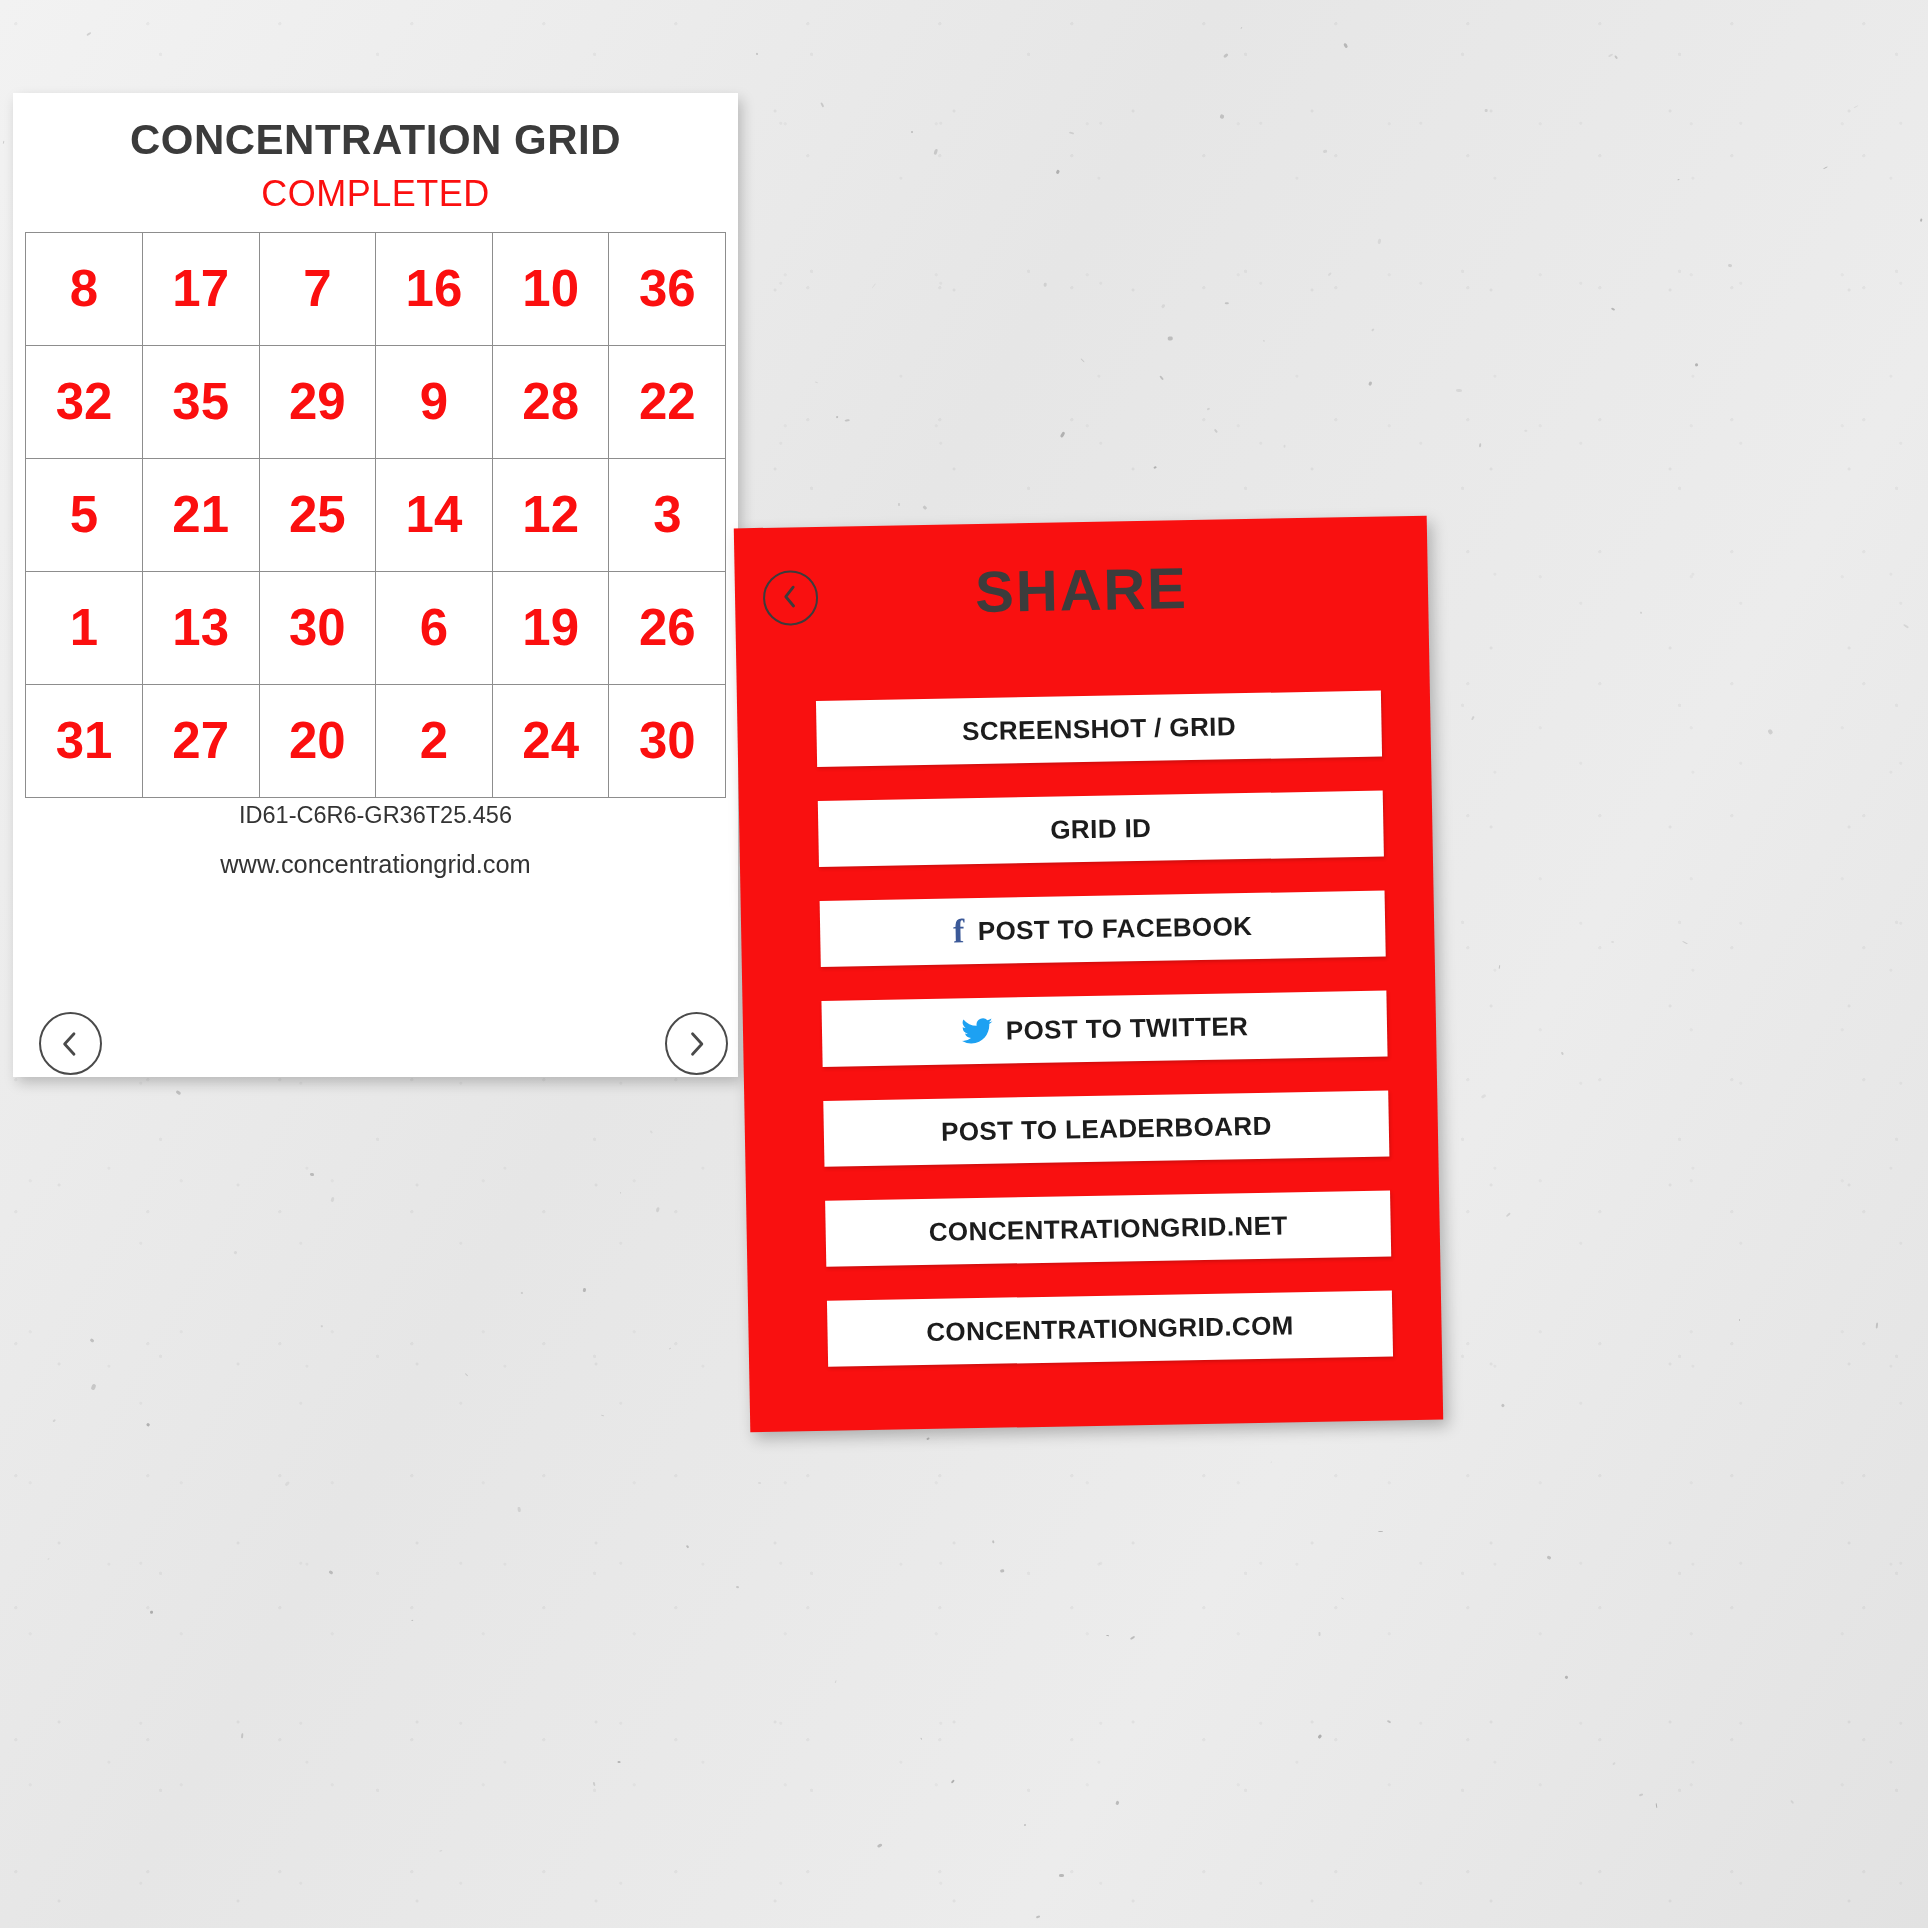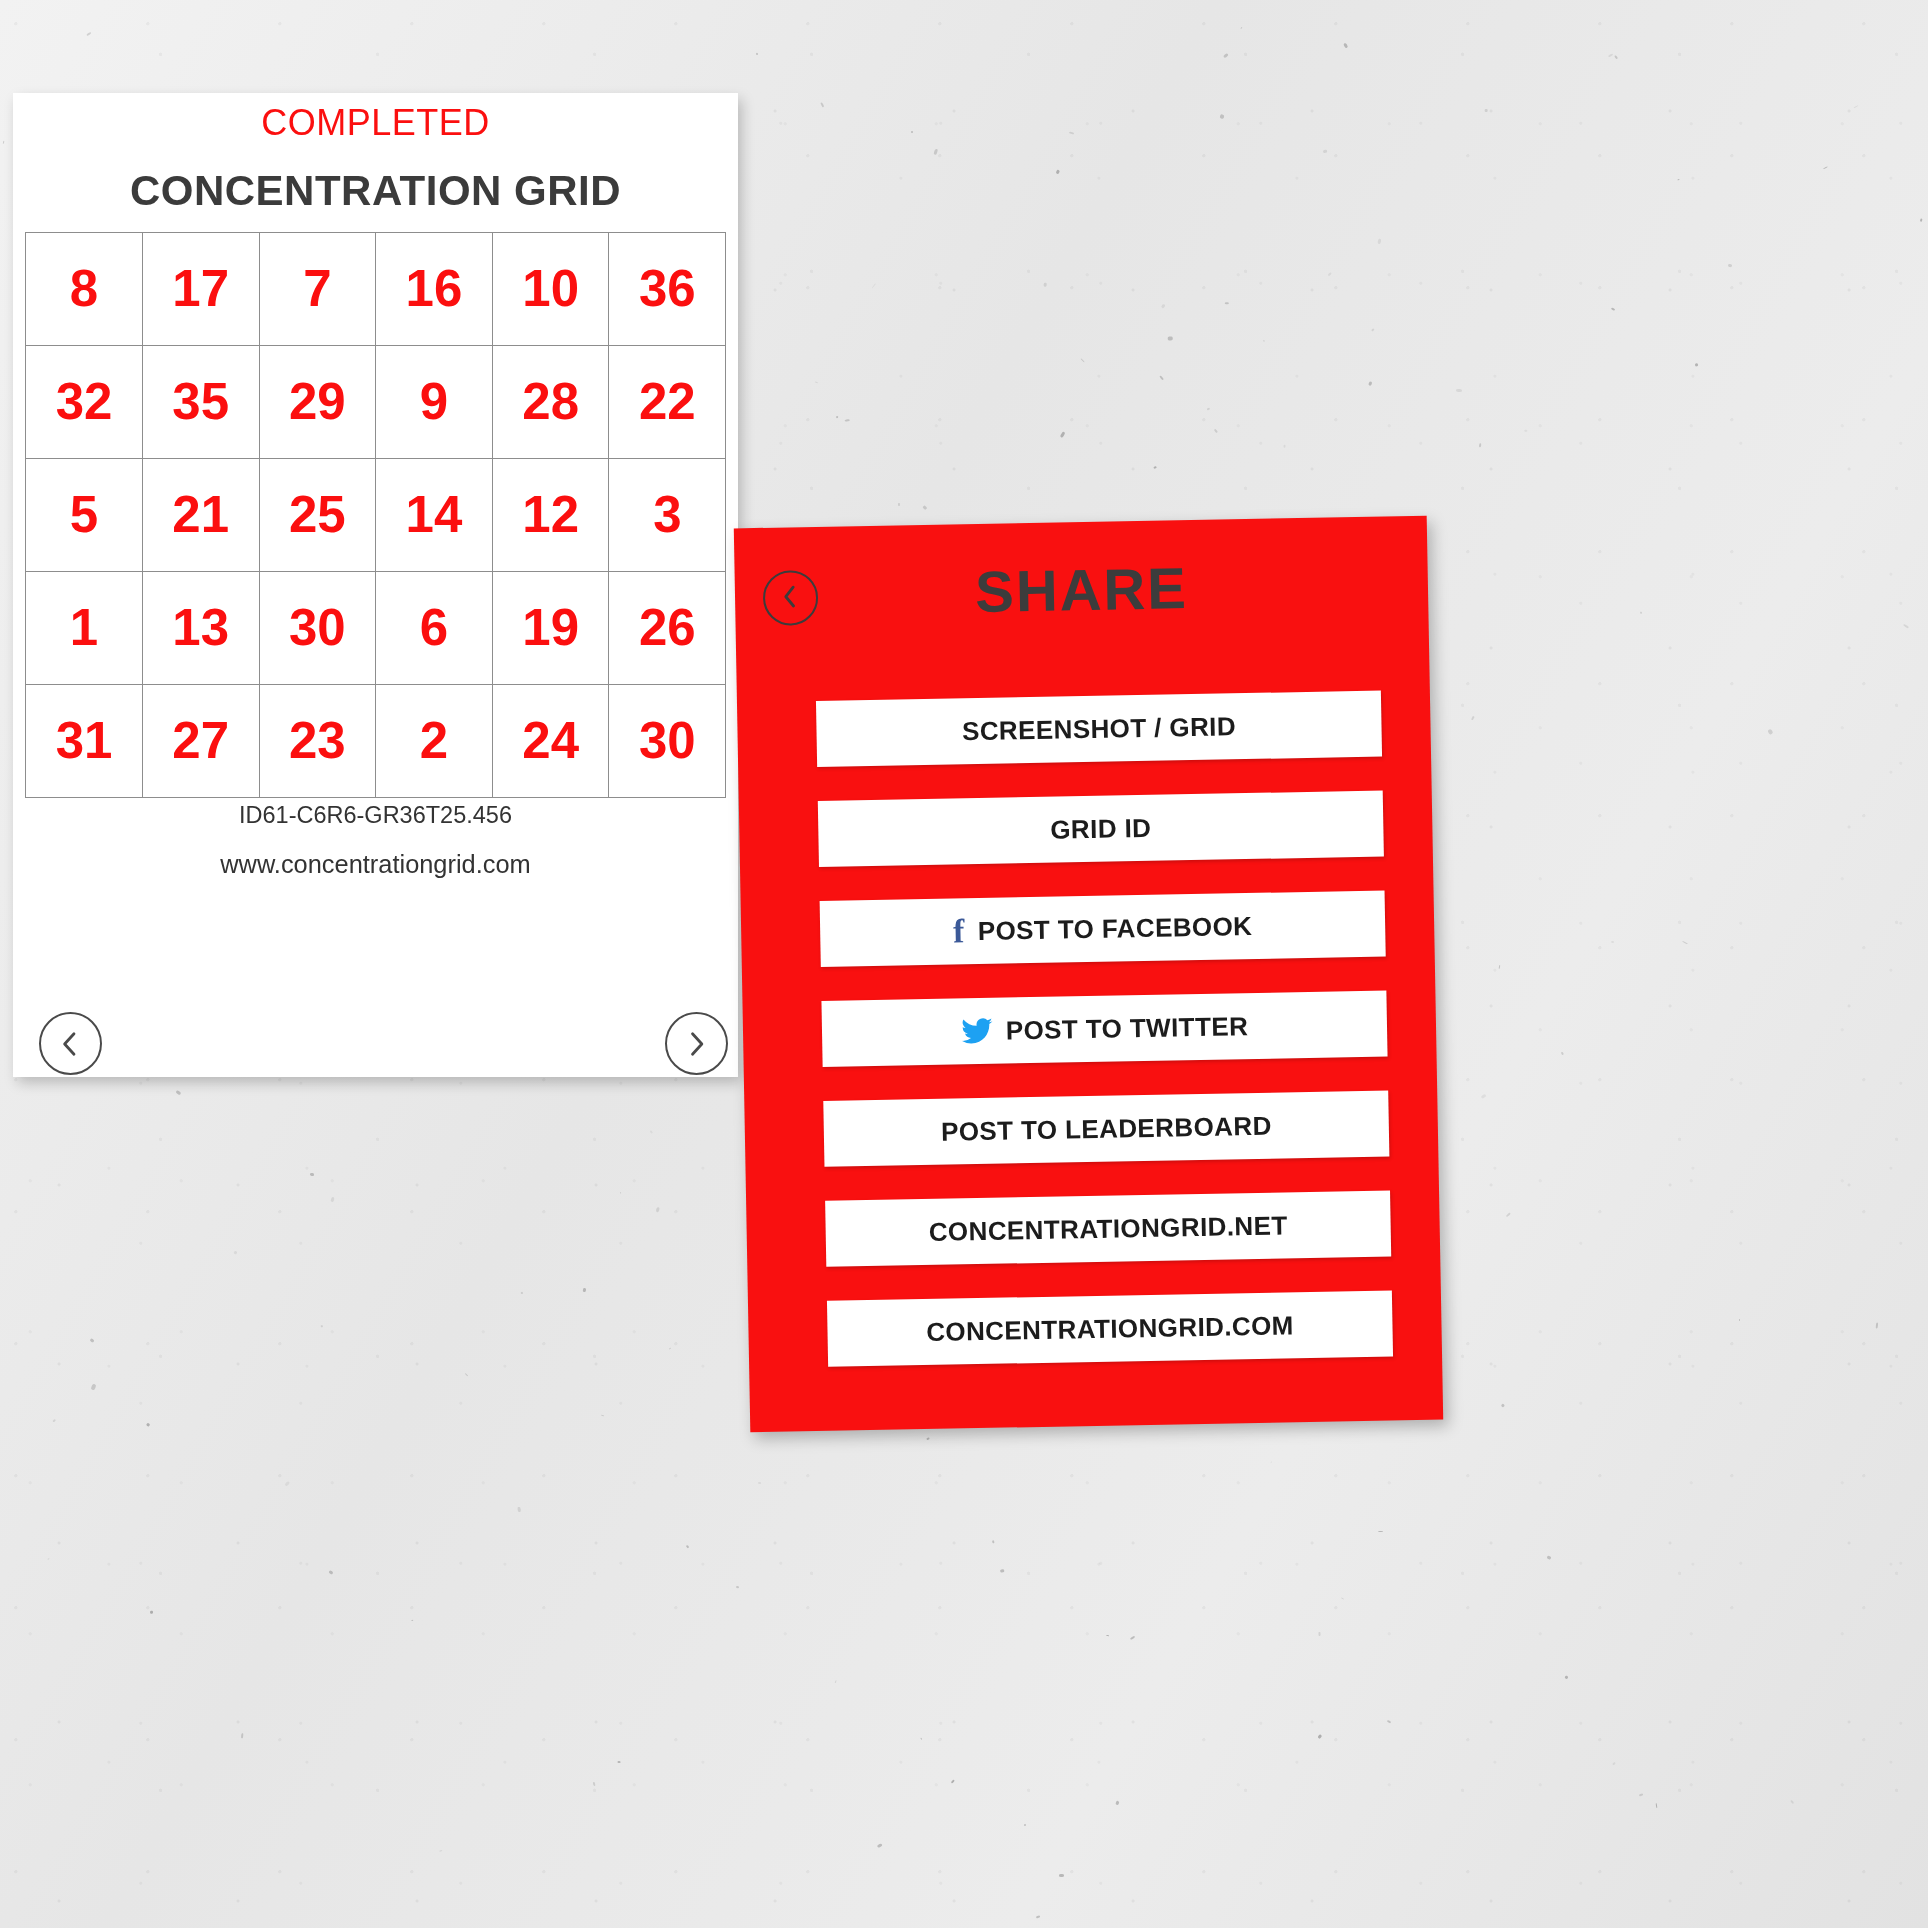--- a/index.html
+++ b/index.html
@@ -360,22 +360,22 @@
       <span style="left:836px;top:416px;width:2px;height:2.4px;opacity:0.47;transform:rotate(47deg)"></span>
       <span style="left:588px;top:170px;width:3.2px;height:2.2px;opacity:0.17;transform:rotate(177deg)"></span>
       <span style="left:845px;top:419px;width:4.7px;height:2.4px;opacity:0.38;transform:rotate(174deg)"></span>
       <span style="left:898px;top:503px;width:1.6px;height:3.4px;opacity:0.26;transform:rotate(0deg)"></span>
       <span style="left:1214px;top:430px;width:4px;height:1.7px;opacity:0.28;transform:rotate(50deg)"></span>
       <span style="left:716px;top:112px;width:2px;height:3.8px;opacity:0.26;transform:rotate(71deg)"></span>
     </div>
 </div>
 
 <div id="grid-card">
+  <div id="grid-title">CONCENTRATION GRID</div>
   <div id="grid-subtitle">COMPLETED</div>
-  <div id="grid-title">CONCENTRATION GRID</div>
 
   <table id="grid-table">
     <tbody id="grid-body">
         <tr>
           <td>8</td>
           <td>17</td>
           <td>7</td>
           <td>16</td>
           <td>10</td>
           <td>36</td>
@@ -400,21 +400,21 @@
           <td>1</td>
           <td>13</td>
           <td>30</td>
           <td>6</td>
           <td>19</td>
           <td>26</td>
         </tr>
         <tr>
           <td>31</td>
           <td>27</td>
-          <td>23</td>
+          <td>20</td>
           <td>2</td>
           <td>24</td>
           <td>30</td>
         </tr>
       </tbody>
   </table>
 
   <div class="meta-line">ID61-C6R6-GR36T25.456</div>
   <div id="site-url">www.concentrationgrid.com</div>
 

